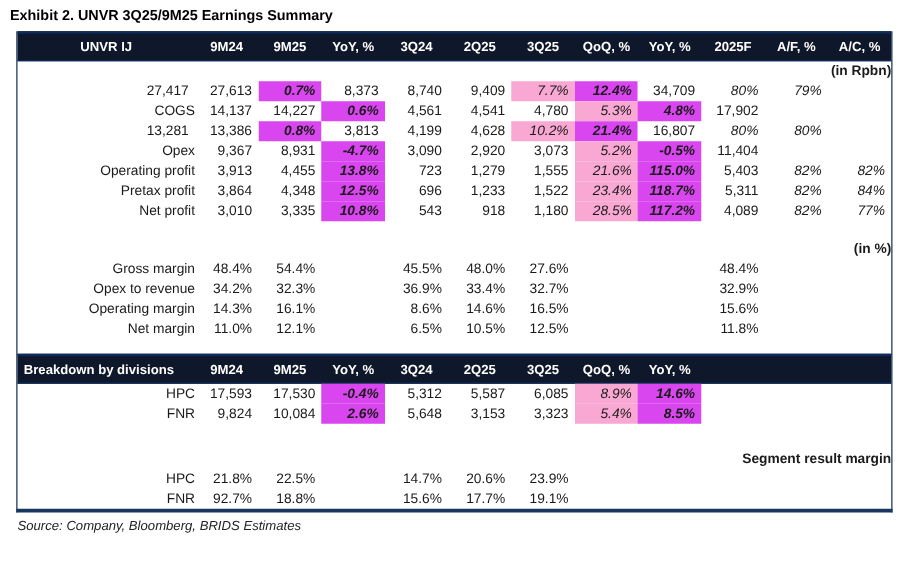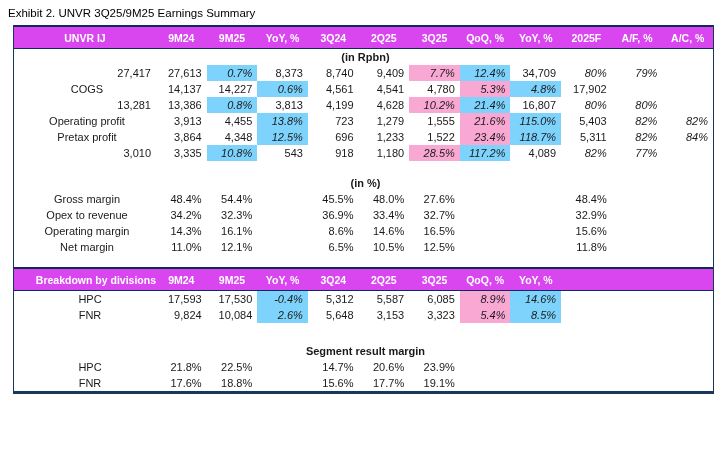--- a/index.html
+++ b/index.html
@@ -5,75 +5,75 @@
   * { box-sizing: border-box; }
   html, body { margin: 0; padding: 0; }
   body {
     width: 727px; height: 450px;
     background: #ffffff;
     font-family: "Liberation Sans", sans-serif;
     color: #1a1a1a;
     overflow: hidden;
   }
   .title {
-    font-weight: normal;
+    font-weight: bold;
     font-size: 11.5px;
     padding: 7px 0 0 8px;
     color: #000;
   }
   .table-wrap {
     margin: 6px 0 0 13px;
     width: 701px;
     border-left: 1px solid #17375E;
     border-right: 1px solid #17375E;
     border-bottom: 3px solid #17375E;
     background: #fff;
   }
   .thead {
     display: grid;
     grid-template-columns: 142px repeat(11, 1fr);
-    background: #d946ef;
+    background: #0f172a;
     border-top: 2px solid #0E2A5C;
     border-bottom: 1.5px solid #0E2A5C;
     height: 24px;
     align-items: center;
   }
   .hcell {
     color: #ffffff;
     font-weight: bold;
     font-size: 10.5px;
     text-align: center;
     white-space: nowrap;
     overflow: hidden;
   }
-  .hcell.hleft { text-align: right; padding-left: 5px; }
+  .hcell.hleft { text-align: left; padding-left: 5px; }
   .row {
     display: grid;
     grid-template-columns: 142px repeat(11, 1fr);
     height: 16px;
     line-height: 16px;
     font-size: 11px;
   }
   .labelcell {
-    text-align: center;
+    text-align: right;
     padding-left: 4px;
     white-space: nowrap;
     overflow: hidden;
   }
   .labelcell.full { grid-column: 1 / -1; }
   .labelcell.indent { padding-left: 10px; }
   .sect-label { font-weight: bold; }
   .cell {
     text-align: right;
     padding-right: 5px;
     white-space: nowrap;
     overflow: hidden;
   }
   .italic { font-style: italic; }
-  .hl-gray { background: #7dd3fc; }
+  .hl-gray { background: #d946ef; font-weight: bold; }
   .hl-peach { background: #f9a8d4; }
   .gap14 { height: 14px; }
   .gap12 { height: 12px; }
   .gap20 { height: 20px; }
   .source {
     font-style: italic;
     font-size: 10.5px;
     color: #222;
     padding: 5px 0 0 14px;
   }
@@ -137,20 +137,34 @@
           <div class="cell">3,813</div>
           <div class="cell">4,199</div>
           <div class="cell">4,628</div>
           <div class="cell italic hl-peach">10.2%</div>
           <div class="cell italic hl-gray">21.4%</div>
           <div class="cell">16,807</div>
           <div class="cell italic">80%</div>
           <div class="cell italic">80%</div>
         </div>
         <div class="row">
+          <div class="labelcell">Opex</div>
+          <div class="cell">9,367</div>
+          <div class="cell">8,931</div>
+          <div class="cell italic hl-gray">-4.7%</div>
+          <div class="cell">3,090</div>
+          <div class="cell">2,920</div>
+          <div class="cell">3,073</div>
+          <div class="cell italic hl-peach">5.2%</div>
+          <div class="cell italic hl-gray">-0.5%</div>
+          <div class="cell">11,404</div>
+          <div class="cell italic"></div>
+          <div class="cell italic"></div>
+        </div>
+        <div class="row">
           <div class="labelcell">Operating profit</div>
           <div class="cell">3,913</div>
           <div class="cell">4,455</div>
           <div class="cell italic hl-gray">13.8%</div>
           <div class="cell">723</div>
           <div class="cell">1,279</div>
           <div class="cell">1,555</div>
           <div class="cell italic hl-peach">21.6%</div>
           <div class="cell italic hl-gray">115.0%</div>
           <div class="cell">5,403</div>
@@ -165,20 +179,21 @@
           <div class="cell">696</div>
           <div class="cell">1,233</div>
           <div class="cell">1,522</div>
           <div class="cell italic hl-peach">23.4%</div>
           <div class="cell italic hl-gray">118.7%</div>
           <div class="cell">5,311</div>
           <div class="cell italic">82%</div>
           <div class="cell italic">84%</div>
         </div>
         <div class="row">
+          <div class="labelcell">Net profit</div>
           <div class="cell">3,010</div>
           <div class="cell">3,335</div>
           <div class="cell italic hl-gray">10.8%</div>
           <div class="cell">543</div>
           <div class="cell">918</div>
           <div class="cell">1,180</div>
           <div class="cell italic hl-peach">28.5%</div>
           <div class="cell italic hl-gray">117.2%</div>
           <div class="cell">4,089</div>
           <div class="cell italic">82%</div>
@@ -304,28 +319,29 @@
           <div class="cell">20.6%</div>
           <div class="cell">23.9%</div>
           <div class="cell italic"></div>
           <div class="cell italic"></div>
           <div class="cell"></div>
           <div class="cell italic"></div>
           <div class="cell italic"></div>
         </div>
         <div class="row">
           <div class="labelcell indent">FNR</div>
-          <div class="cell">17.6%</div>
+          <div class="cell">92.7%</div>
           <div class="cell">18.8%</div>
           <div class="cell italic"></div>
           <div class="cell">15.6%</div>
           <div class="cell">17.7%</div>
           <div class="cell">19.1%</div>
           <div class="cell italic"></div>
           <div class="cell italic"></div>
           <div class="cell"></div>
           <div class="cell italic"></div>
           <div class="cell italic"></div>
         </div>
       </div>
   </div>
 
+  <div class="source">Source: Company, Bloomberg, BRIDS Estimates</div>
 </div>
 
 </body></html>

